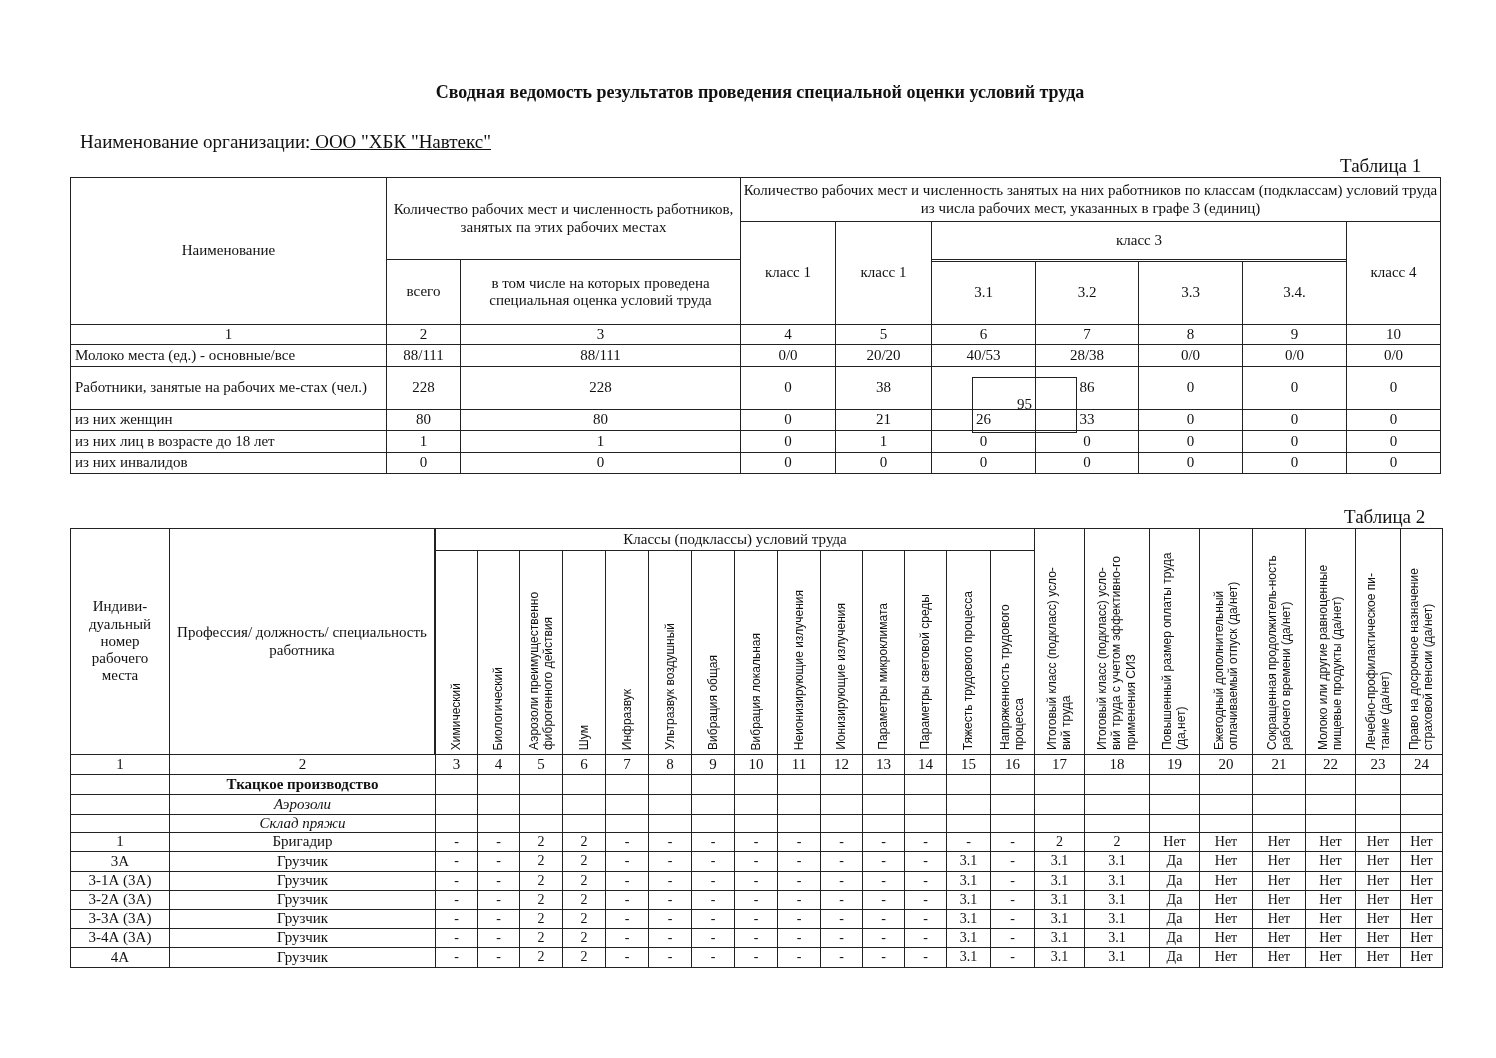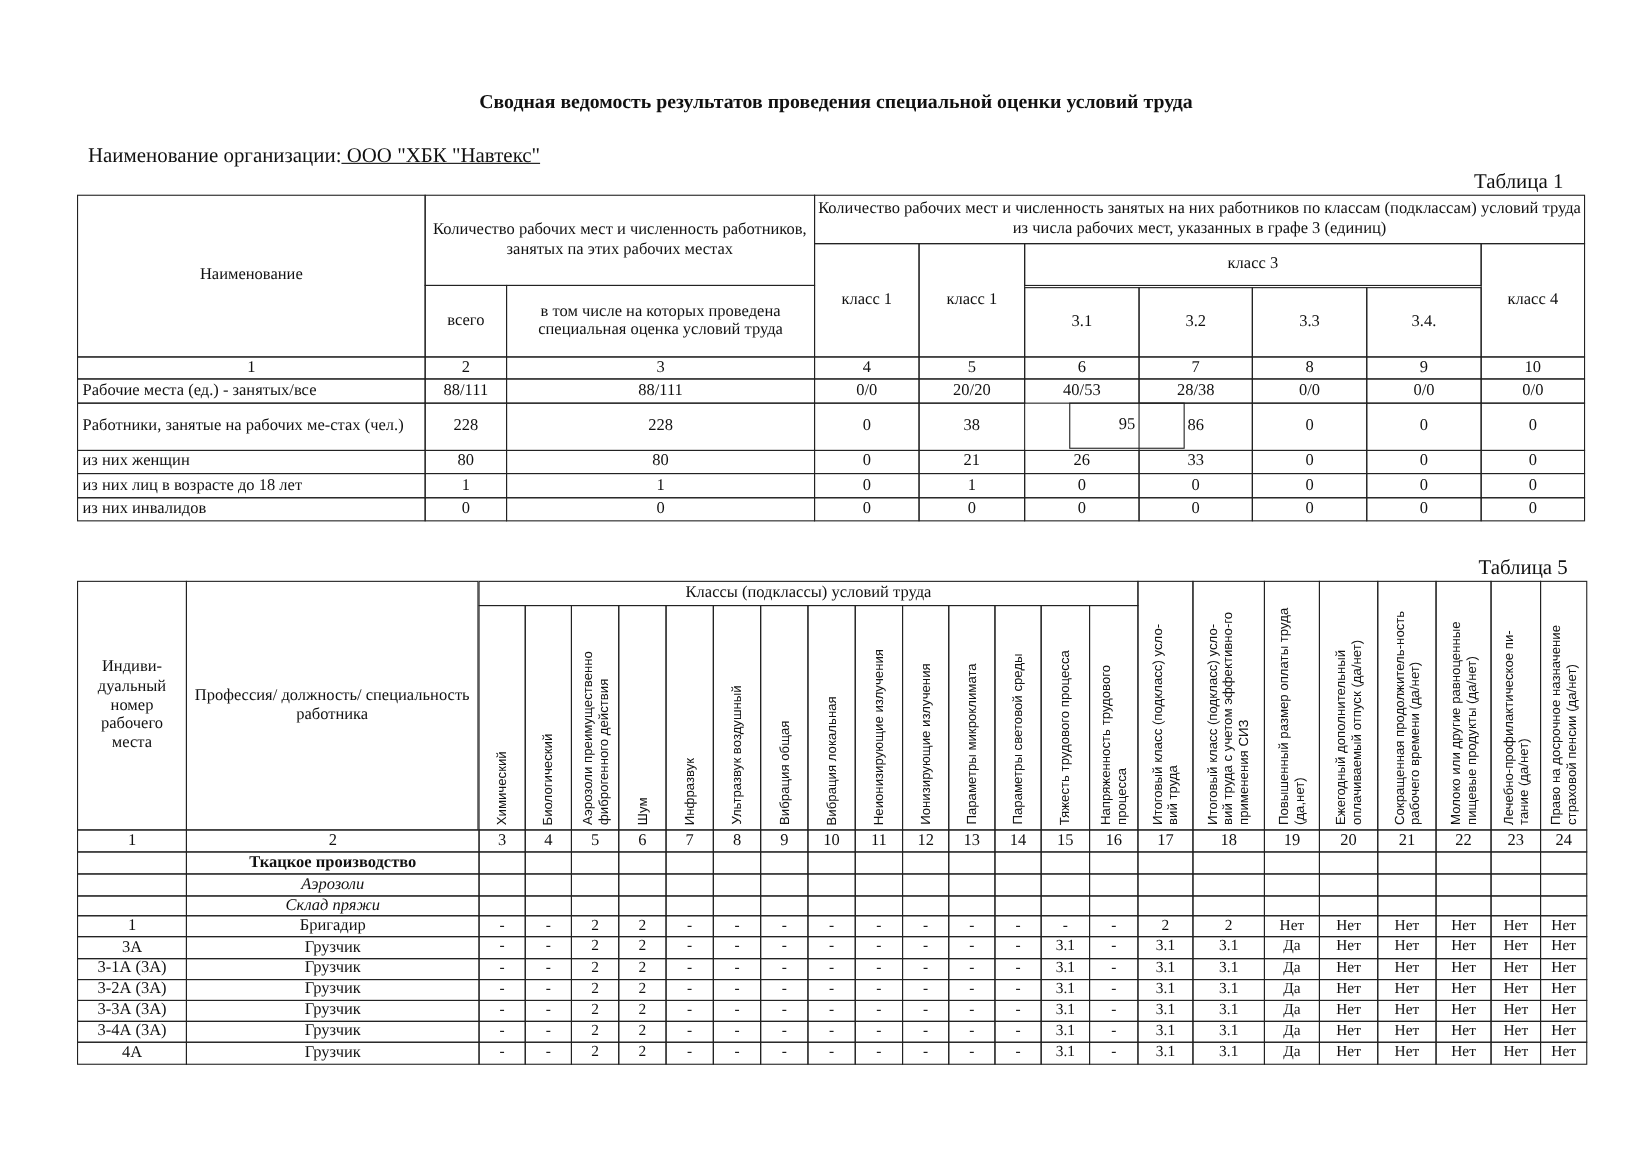--- a/index.html
+++ b/index.html
@@ -22,21 +22,21 @@
   .cell.small { font-size: 14px; }
 </style>
 </head>
 <body>
 
 <div class="abs title">Сводная ведомость результатов проведения специальной оценки условий труда</div>
 <div class="abs org">
   <span>Наименование организации:</span><span class="val"> ООО "ХБК "Навтекс"  </span>
 </div>
 <div class="abs tcap" style="left:1340px; top:155px;">Таблица 1</div>
-<div class="abs tcap" style="left:1344px; top:506px;">Таблица 5</div>
+<div class="abs tcap" style="left:1344px; top:506px;">Таблица 2</div>
 
 <div id="table1">
     <div class="cell" style="left: 71px; top: 178px; width: 317px; height: 148px;">Наименование</div>
     <div class="cell" style="left: 387px; top: 178px; width: 355px; height: 83px;">Количество рабочих мест и численность работников, занятых па этих рабочих местах</div>
     <div class="cell" style="left: 387px; top: 260px; width: 75px; height: 66px;">всего</div>
     <div class="cell" style="left: 461px; top: 260px; width: 281px; height: 66px;">в том числе на которых проведена специальная оценка условий труда</div>
     <div class="cell" style="left: 741px; top: 178px; width: 701px; height: 45px;">Количество рабочих мест и численность занятых на них работников по классам (подклассам) условий труда из числа рабочих мест, указанных в графе 3 (единиц)</div>
     <div class="cell" style="left: 741px; top: 222px; width: 96px; height: 104px;">класс 1</div>
     <div class="cell" style="left: 836px; top: 222px; width: 97px; height: 104px;">класс 1</div>
     <div class="cell" style="left: 932px; top: 222px; width: 416px; height: 39px;">класс 3</div>
@@ -48,36 +48,36 @@
     <div class="cell" style="left: 71px; top: 325px; width: 317px; height: 21px;">1</div>
     <div class="cell" style="left: 387px; top: 325px; width: 75px; height: 21px;">2</div>
     <div class="cell" style="left: 461px; top: 325px; width: 281px; height: 21px;">3</div>
     <div class="cell" style="left: 741px; top: 325px; width: 96px; height: 21px;">4</div>
     <div class="cell" style="left: 836px; top: 325px; width: 97px; height: 21px;">5</div>
     <div class="cell" style="left: 932px; top: 325px; width: 105px; height: 21px;">6</div>
     <div class="cell" style="left: 1036px; top: 325px; width: 104px; height: 21px;">7</div>
     <div class="cell" style="left: 1139px; top: 325px; width: 105px; height: 21px;">8</div>
     <div class="cell" style="left: 1243px; top: 325px; width: 105px; height: 21px;">9</div>
     <div class="cell" style="left: 1347px; top: 325px; width: 95px; height: 21px;">10</div>
-    <div class="cell left" style="left: 71px; top: 345px; width: 317px; height: 23px;">Рабочие места (ед.)  - занятых/все</div>
+    <div class="cell left" style="left: 71px; top: 345px; width: 317px; height: 23px;">Молоко места (ед.)  - основные/все</div>
     <div class="cell" style="left: 387px; top: 345px; width: 75px; height: 23px;">88/111</div>
     <div class="cell" style="left: 461px; top: 345px; width: 281px; height: 23px;">88/111</div>
     <div class="cell" style="left: 741px; top: 345px; width: 96px; height: 23px;">0/0</div>
     <div class="cell" style="left: 836px; top: 345px; width: 97px; height: 23px;">20/20</div>
     <div class="cell" style="left: 932px; top: 345px; width: 105px; height: 23px;">40/53</div>
     <div class="cell" style="left: 1036px; top: 345px; width: 104px; height: 23px;">28/38</div>
     <div class="cell" style="left: 1139px; top: 345px; width: 105px; height: 23px;">0/0</div>
     <div class="cell" style="left: 1243px; top: 345px; width: 105px; height: 23px;">0/0</div>
     <div class="cell" style="left: 1347px; top: 345px; width: 95px; height: 23px;">0/0</div>
     <div class="cell left" style="left: 71px; top: 367px; width: 317px; height: 44px;">Работники, занятые на рабочих ме-стах (чел.)</div>
     <div class="cell" style="left: 387px; top: 367px; width: 75px; height: 44px;">228</div>
     <div class="cell" style="left: 461px; top: 367px; width: 281px; height: 44px;">228</div>
     <div class="cell" style="left: 741px; top: 367px; width: 96px; height: 44px;">0</div>
     <div class="cell" style="left: 836px; top: 367px; width: 97px; height: 44px;">38</div>
-    <div class="cell" style="left: 932px; top: 367px; width: 105px; height: 42px; margin-left: 40px;">95</div>
+    <div class="cell" style="left: 932px; top: 378px; width: 105px; height: 56px; margin-left: 40px;">95</div>
     <div class="cell" style="left: 1036px; top: 367px; width: 104px; height: 44px;">86</div>
     <div class="cell" style="left: 1139px; top: 367px; width: 105px; height: 44px;">0</div>
     <div class="cell" style="left: 1243px; top: 367px; width: 105px; height: 44px;">0</div>
     <div class="cell" style="left: 1347px; top: 367px; width: 95px; height: 44px;">0</div>
     <div class="cell left" style="left: 71px; top: 410px; width: 317px; height: 22px;">из них женщин</div>
     <div class="cell" style="left: 387px; top: 410px; width: 75px; height: 22px;">80</div>
     <div class="cell" style="left: 461px; top: 410px; width: 281px; height: 22px;">80</div>
     <div class="cell" style="left: 741px; top: 410px; width: 96px; height: 22px;">0</div>
     <div class="cell" style="left: 836px; top: 410px; width: 97px; height: 22px;">21</div>
     <div class="cell" style="left: 932px; top: 410px; width: 105px; height: 22px;">26</div>

